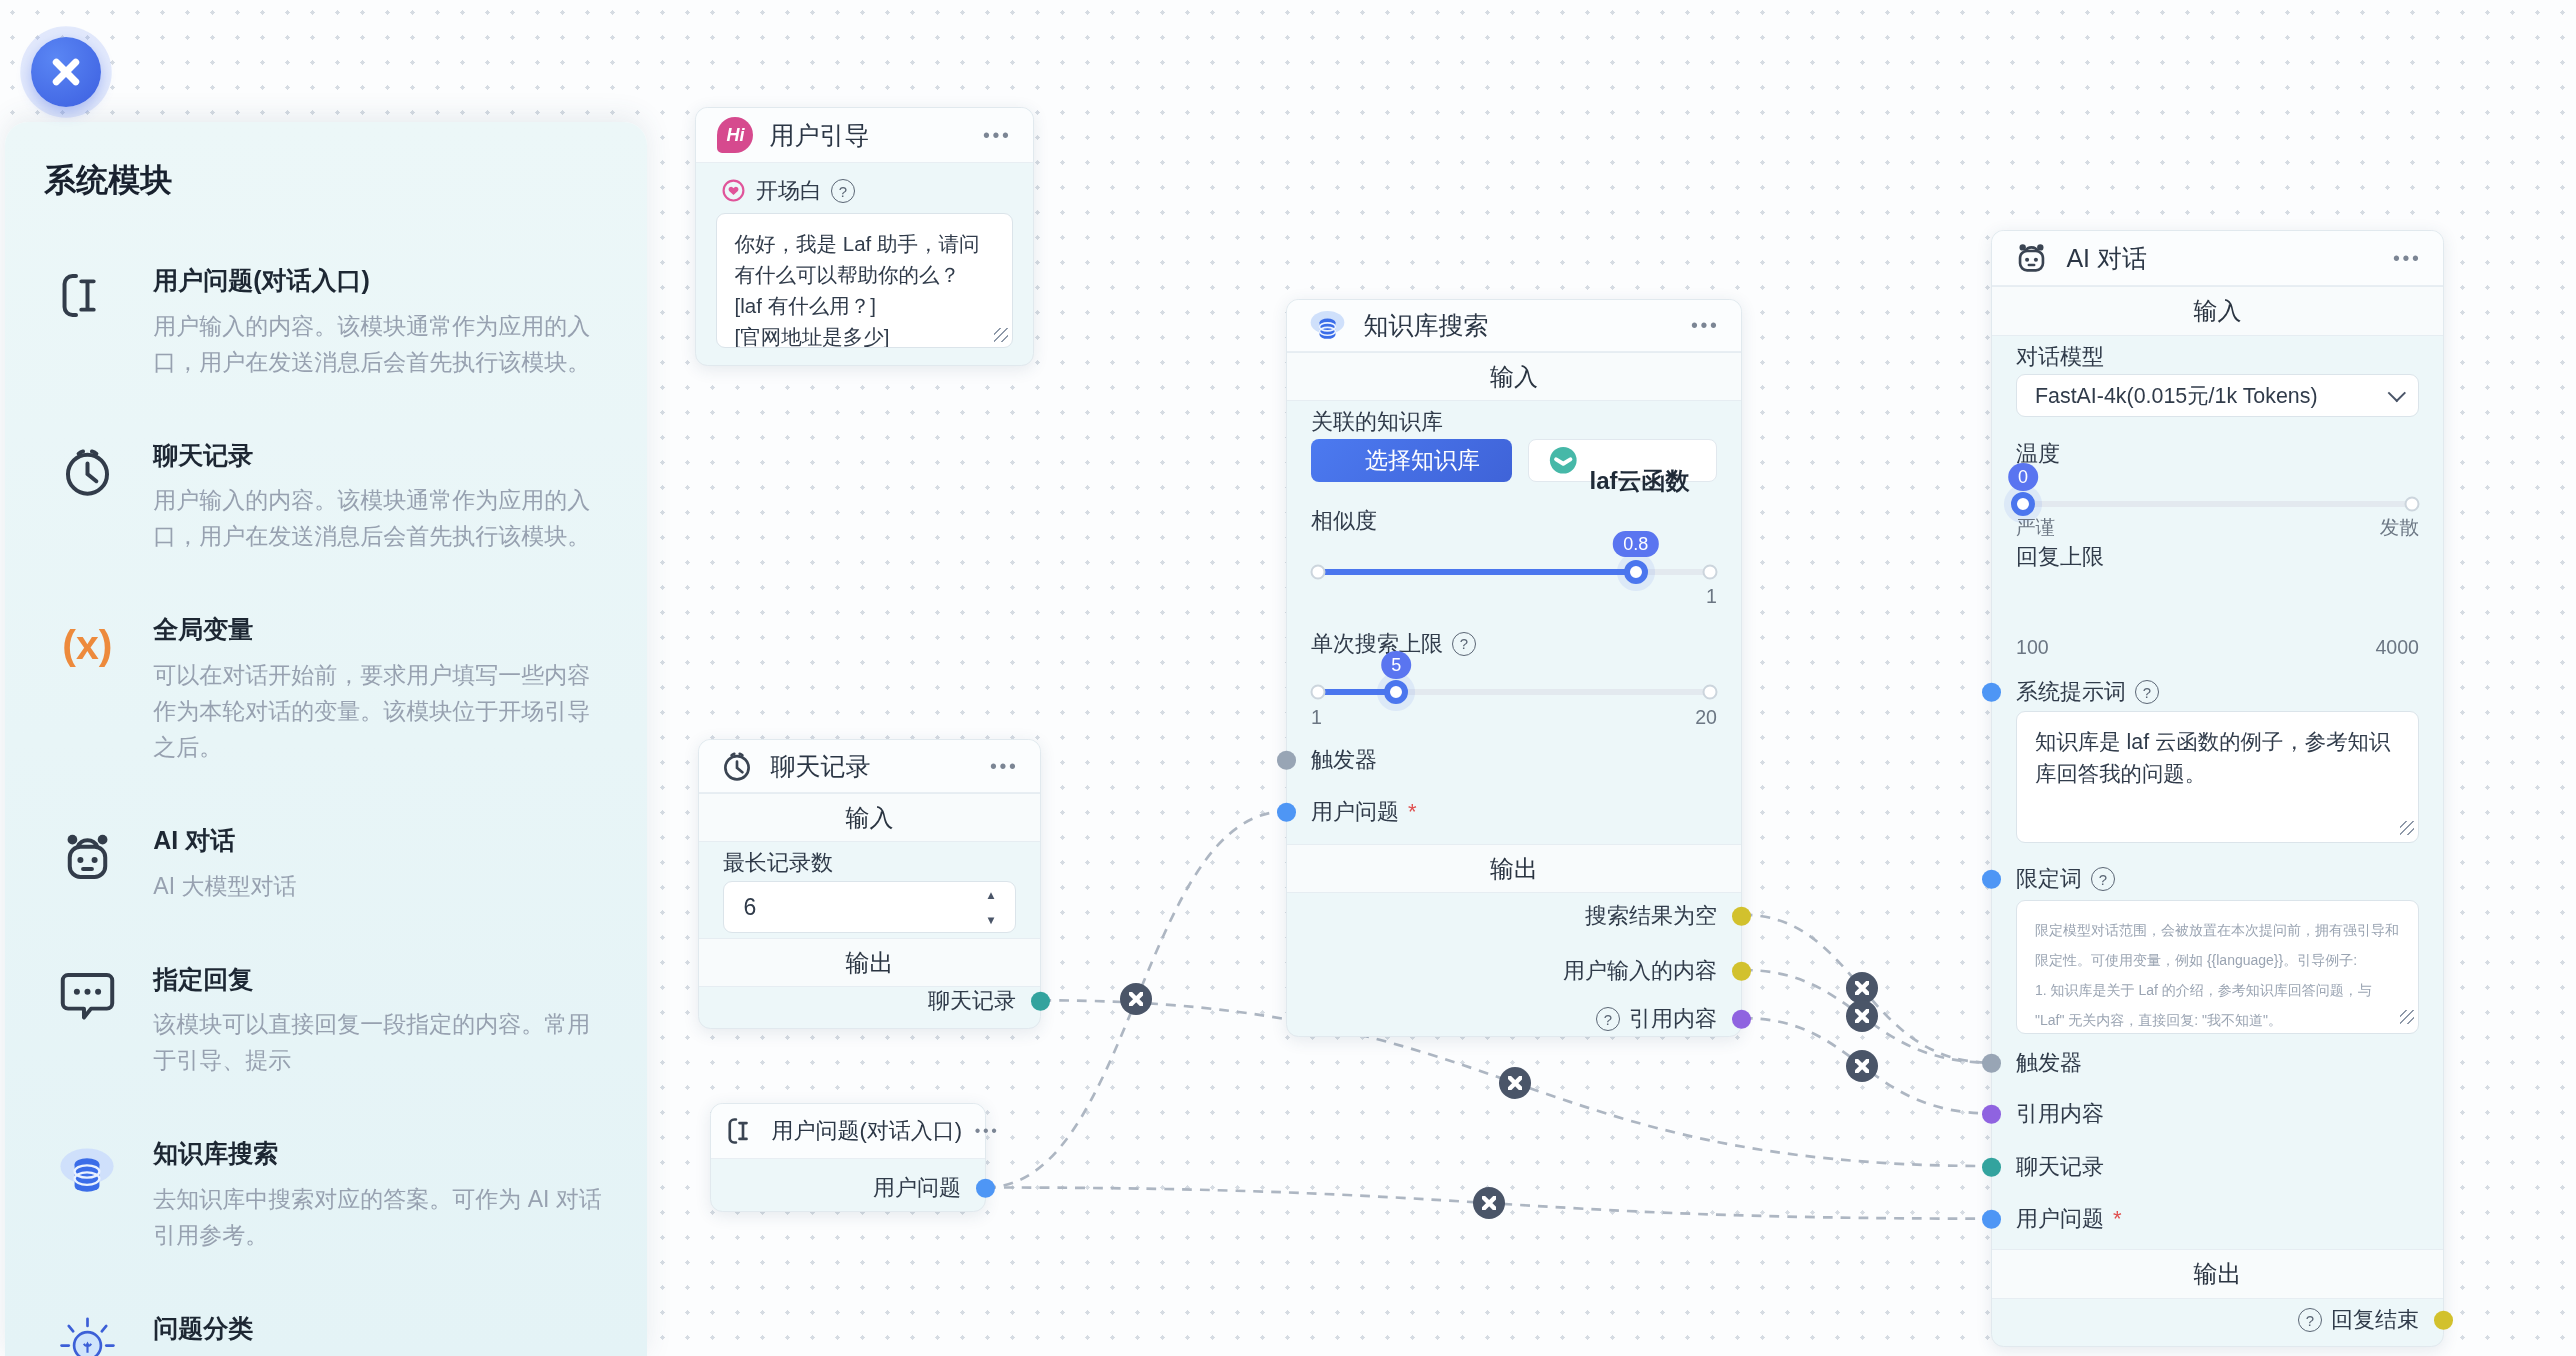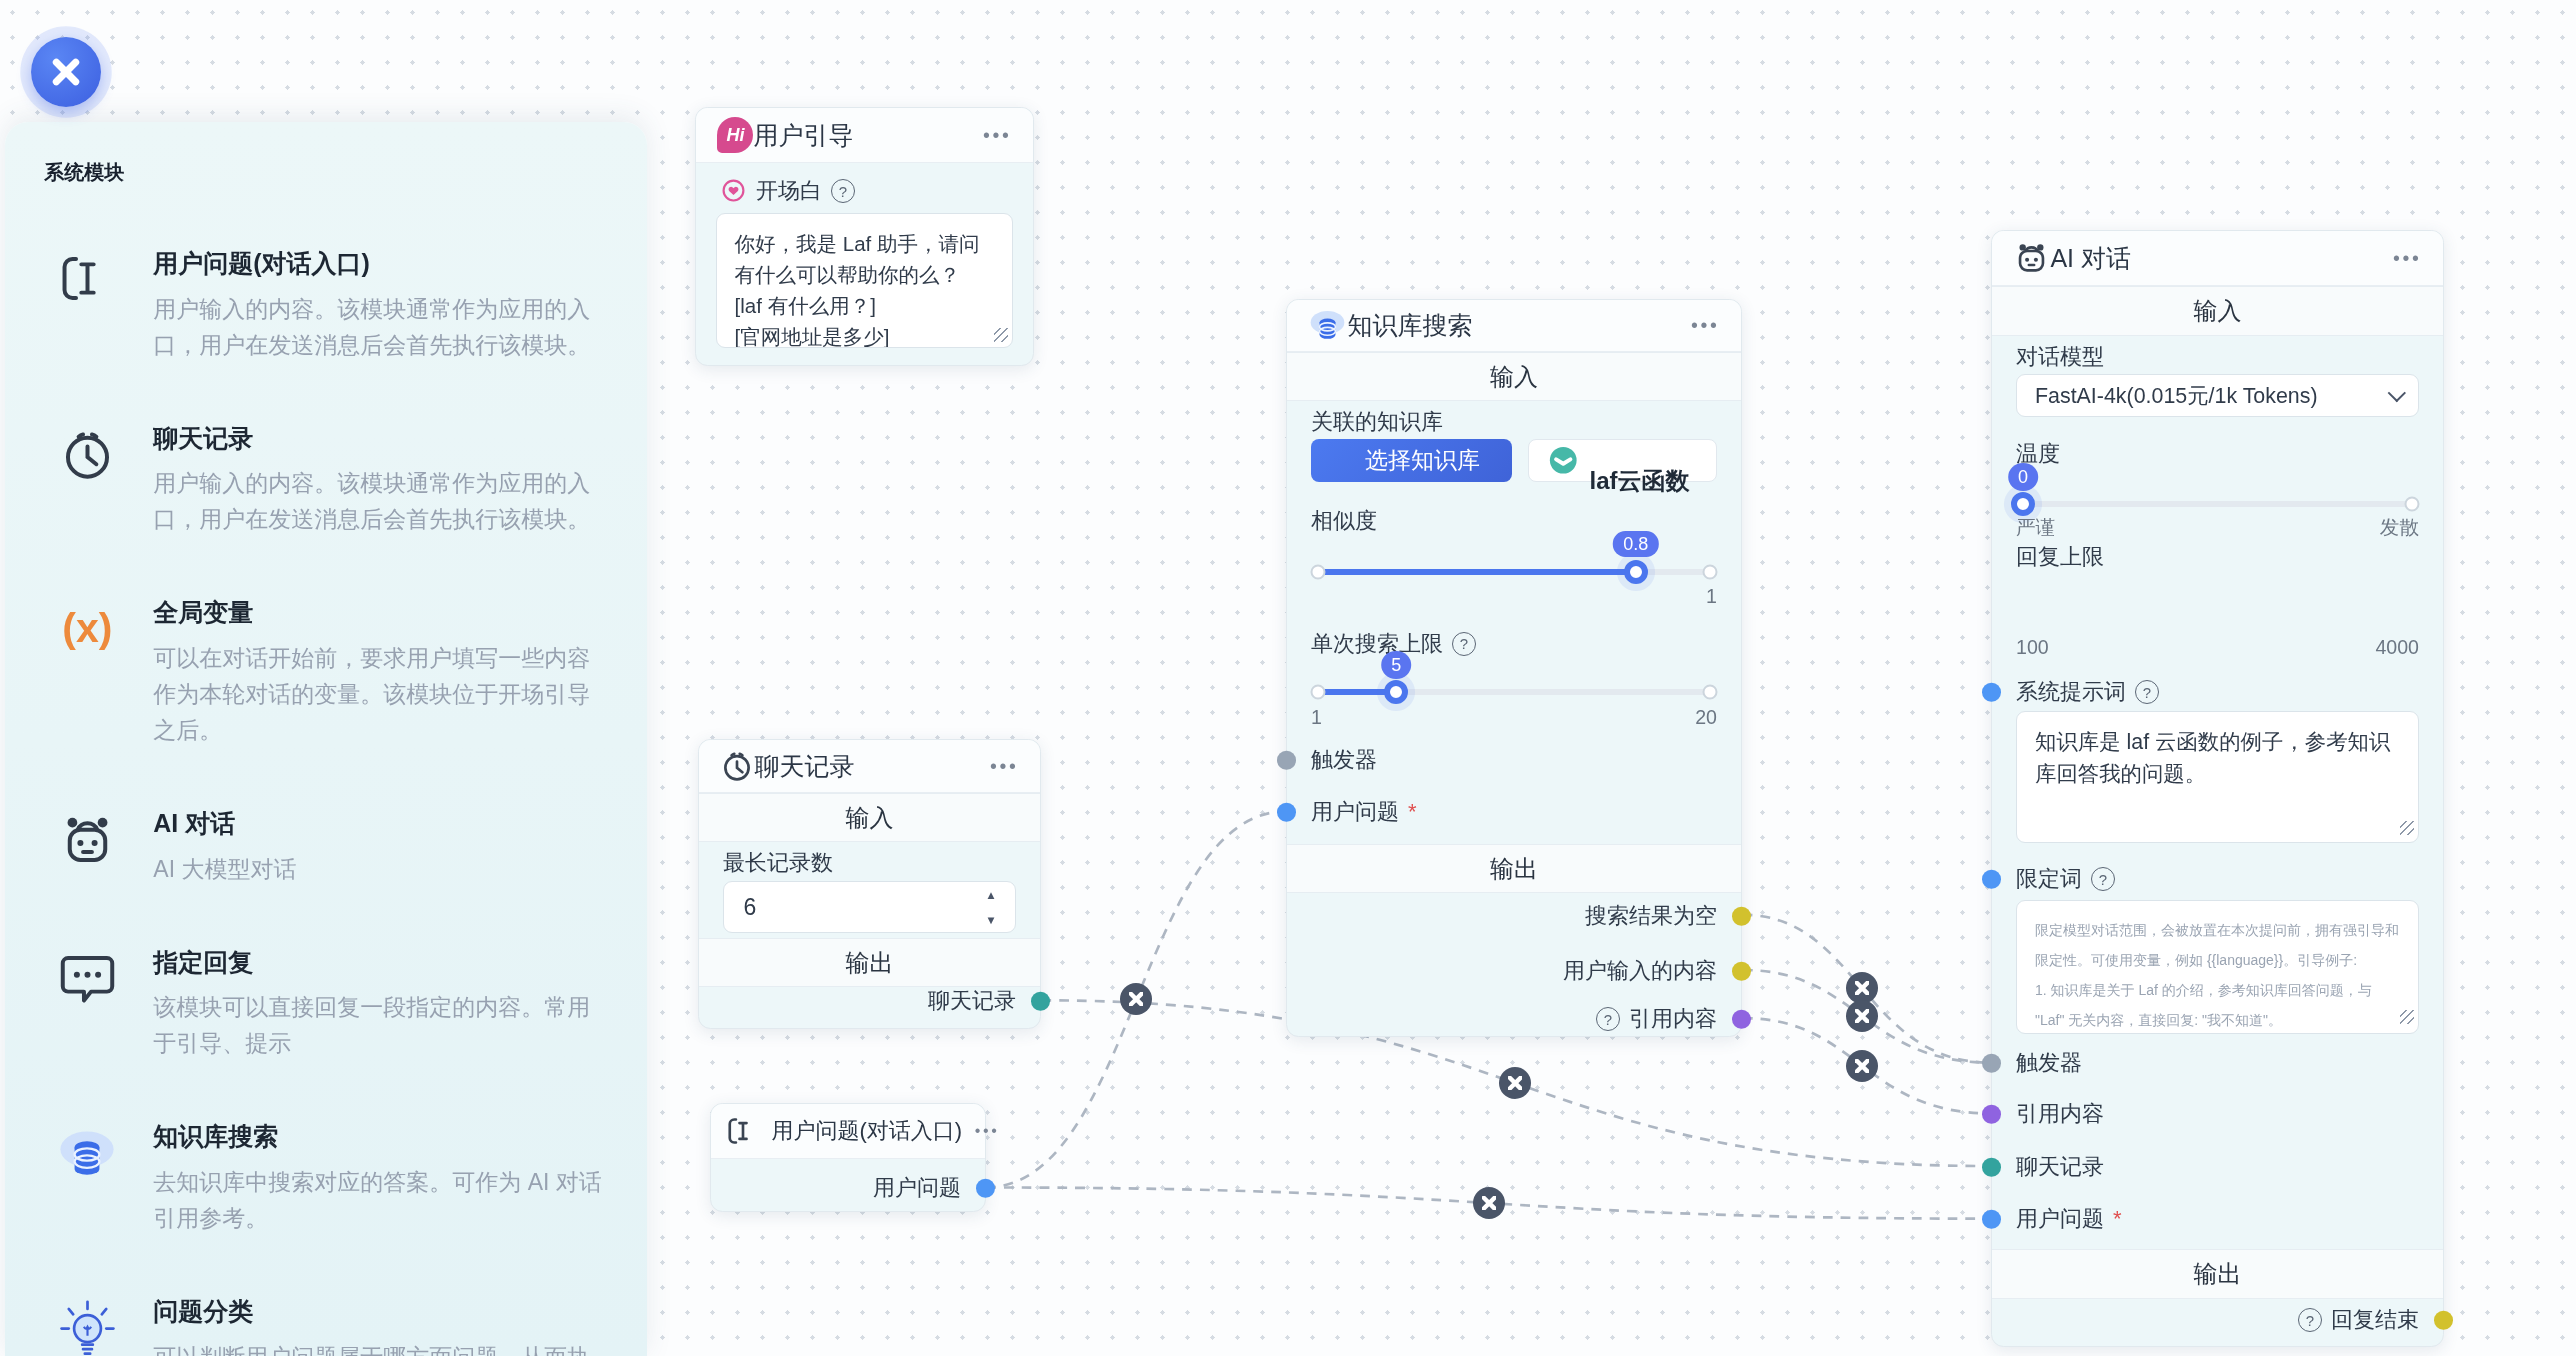--- a/index.html
+++ b/index.html
@@ -13,21 +13,21 @@
     position:relative;
   }
   
   #edges { position:absolute; inset:0; z-index:1; }
   .x-btn { position:absolute; z-index:2; width:32px; height:32px; border-radius:50%;
            background:#4a5568; display:flex; align-items:center; justify-content:center; cursor:pointer; }
   .node { position:absolute; z-index:3; background:#edf7f9; border:0.9px solid #e1e9ee;
           border-radius:12.5px; box-shadow:0 3.6px 16px rgba(40,70,100,.10); }
   
   .node-header { position:absolute; left:0; right:0; top:0; display:flex; align-items:center;
-                 gap:0; padding:0 21.4px; background:#fbfdfe; border-radius:11.6px 11.6px 0 0;
+                 gap:16px; padding:0 21.4px; background:#fbfdfe; border-radius:11.6px 11.6px 0 0;
                  border-bottom:0.9px solid #e8eef3; }
   .node-title { font-size:25px; color:#2b3645; flex:1 1 auto; white-space:nowrap; }
   .more { color:#7b8594; font-size:19.6px; letter-spacing:2.7px; cursor:pointer; }
   .band { position:absolute; left:0; right:0; background:#f8fbfc; border-top:0.9px solid #e6edf2;
           border-bottom:0.9px solid #e6edf2; text-align:center; font-size:24px; color:#2a3441;
           display:flex; align-items:center; justify-content:center; }
   .row { position:absolute; left:0; right:0; padding:0 24px; display:flex; align-items:center; gap:9px; }
   .row.right { justify-content:flex-end; }
   .lbl { font-size:22px; color:#303b4a; }
   .muted { color:#6b7683; font-size:19.6px; }
@@ -75,21 +75,21 @@
   .btn-primary { background:linear-gradient(135deg,#4c7af0,#3f63d8); color:#fff; border:none;
                  border-radius:8px; font-size:23px; cursor:pointer;
                  font-family:"Liberation Sans",sans-serif;padding-left:22px; }
   .chip { background:#fff; border:0.9px solid #e1e8ee; border-radius:8px; display:flex;
           align-items:center; gap:12.5px; padding:0 19.6px; cursor:pointer; }
   .chip b { font-size:24px; color:#1f2a37;margin-top:40px; }
   
   #sidebar { position:absolute; z-index:5; left:5.3px; top:122px; width:642px; height:1235px;
              background:linear-gradient(180deg,#ecf7f8,#e4f3f6); border-radius:23px 23px 0 0;
              box-shadow:0 -5.3px 27px rgba(60,90,110,.10); padding:37px 39px; }
-  #sidebar h1 { font-size:20px; color:#18212e; margin-bottom:61px; }
+  #sidebar h1 { font-size:32px; color:#18212e; margin-bottom:61px; }
   .s-item { display:flex; gap:23px; margin-bottom:59px; cursor:grab; }
   .s-icon { width:86px; flex:0 0 86px; display:flex; justify-content:center; padding-top:5.3px; }
   .s-title { font-size:25px; color:#1d2733; font-weight:700; margin-bottom:10.7px; }
   .s-desc { font-size:23px; color:#97a1b0; line-height:36px; }
   
   #closeBtn { position:absolute; z-index:6; left:31px; top:37px; width:70px; height:70px;
               border-radius:50%; background:radial-gradient(circle at 35% 30%,#5a86f4,#3c5fe0);
               box-shadow:0 0 0 10.7px rgba(110,145,245,.18), 0 5.3px 14.3px rgba(60,95,224,.35);
               display:flex; align-items:center; justify-content:center; cursor:pointer; }
 </style>

